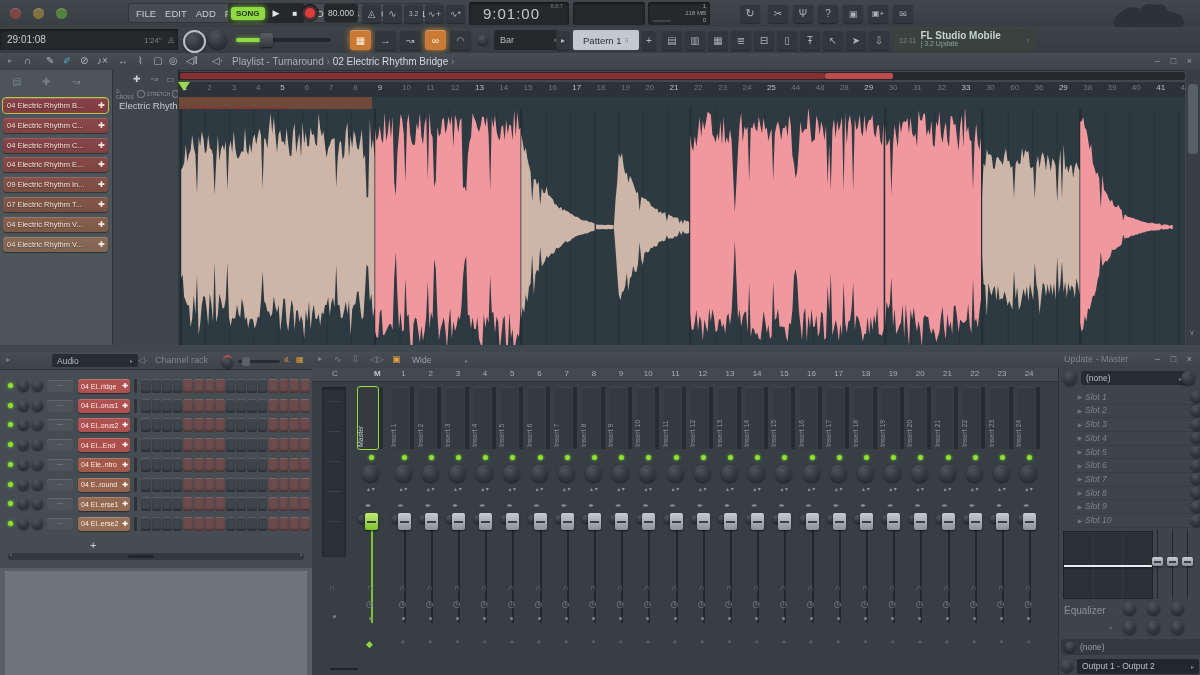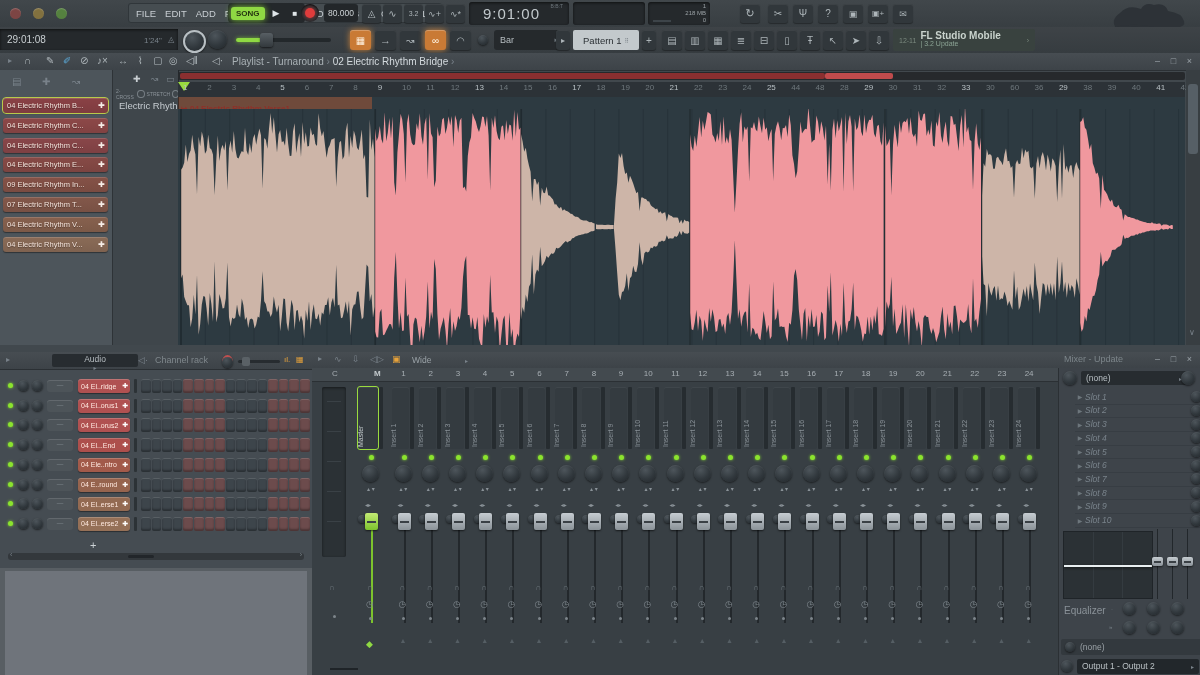--- a/index.html
+++ b/index.html
@@ -351,21 +351,21 @@
 
     <div class="abs" style="left:1186px;top:17px;width:14px;height:275px;background:#383e42;">
       <div class="abs" style="left:2px;top:14px;width:10px;height:70px;background:#565f66;border-radius:3px;"></div>
       <span class="abs dim" style="left:3px;top:258px;font-size:8px;">∨</span>
     </div>
   </div>
 
   <div class="abs" id="rack" style="left:0;top:352px;width:312px;height:216px;background:#454c52;border-right:1px solid #23282c;">
     <div class="abs" style="left:0;top:0;width:312px;height:17px;background:linear-gradient(#474d52,#3d4348);border-bottom:1px solid #2b3034;">
       <span class="abs dim" style="left:6px;top:3px;font-size:8px;">▸</span>
-      <div class="abs row" style="left:52px;top:2px;width:76px;height:13px;background:#272c30;border-radius:2px;padding:0 5px;flex-direction:column;">
+      <div class="abs row" style="left:52px;top:2px;width:76px;height:13px;background:#272c30;border-radius:2px;padding:0 5px;">
         <span style="font-size:8.5px;color:#b6bdc1;flex:1;">Audio</span>
         <span class="dim" style="font-size:6px;">▸</span>
       </div>
       <span class="abs dim" style="left:138px;top:3px;font-size:9px;">◁·</span>
       <span class="abs" style="left:155px;top:3px;font-size:9px;color:#7f878c;">Channel rack</span>
       <div class="abs knob" style="left:222px;top:3px;width:11px;height:11px;border-top:2px solid #c05050;"></div>
       <div class="abs" style="left:238px;top:8px;width:42px;height:3px;background:#272c30;border-radius:2px;">
         <div class="abs" style="left:4px;top:-3px;width:8px;height:9px;background:#5a6166;border-radius:2px;"></div>
       </div>
       <span class="abs dim" style="left:284px;top:3px;font-size:8px;color:#e8a33a;">ıl.</span>
@@ -621,21 +621,21 @@
     <div class="abs" style="left:0;top:0;width:888px;height:16px;background:linear-gradient(#474d52,#3d4348);border-bottom:1px solid #2b3034;">
       <span class="abs dim" style="left:6px;top:2px;font-size:8px;">▸</span>
       <span class="abs dim" style="left:22px;top:2px;font-size:9px;">∿</span>
       <span class="abs dim" style="left:40px;top:2px;font-size:9px;">⇩</span>
       <span class="abs dim" style="left:58px;top:2px;font-size:9px;">◁▷</span>
       <span class="abs" style="left:80px;top:2px;font-size:9px;color:#e8a33a;">▣</span>
       <div class="abs row" style="left:96px;top:2px;width:56px;height:12px;padding:0 4px;">
         <span style="font-size:8.5px;color:#9aa2a7;flex:1;">Wide</span>
         <span class="dim" style="font-size:6px;">▸</span>
       </div>
-      <span class="abs" style="left:752px;top:2px;font-size:9px;color:#7c858a;">Mixer - Update</span>
+      <span class="abs" style="left:752px;top:2px;font-size:9px;color:#7c858a;">Update - Master</span>
       <span class="abs winbtn" style="left:840px;top:2px;">‒</span>
       <span class="abs winbtn" style="left:856px;top:2px;">□</span>
       <span class="abs winbtn" style="left:872px;top:2px;">×</span>
     </div>
 
     <div class="abs" style="left:0;top:16px;width:746px;height:13px;background:#434a4f;border-bottom:1px solid #2b3034;"></div>
     <div id="mixer-strips" class="abs" style="left:0;top:0;width:746px;height:323px;">
         <div class="strip abs" style="left: 6px; top: 29px; width: 34px; height: 288px; position: absolute;">
           <span style="position: absolute; left: 14px; top: -12px; font-size: 8px; color: rgb(167, 174, 179);">C</span>
           <div style="position: absolute; left: 4px; top: 6px; width: 24px; height: 170px; background: rgb(43, 49, 53); border-radius: 2px; box-shadow: rgba(0, 0, 0, 0.5) 0px 1px 3px inset;"></div>

